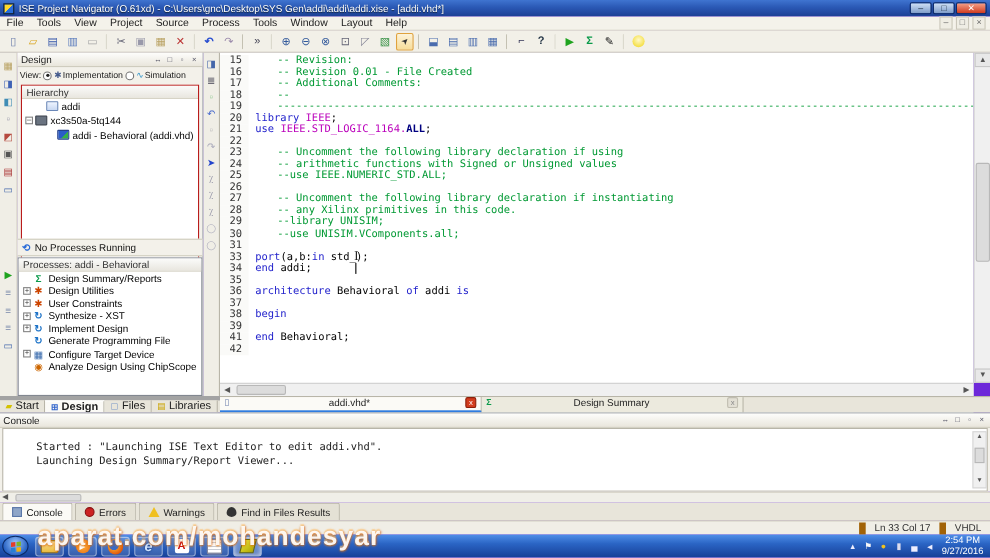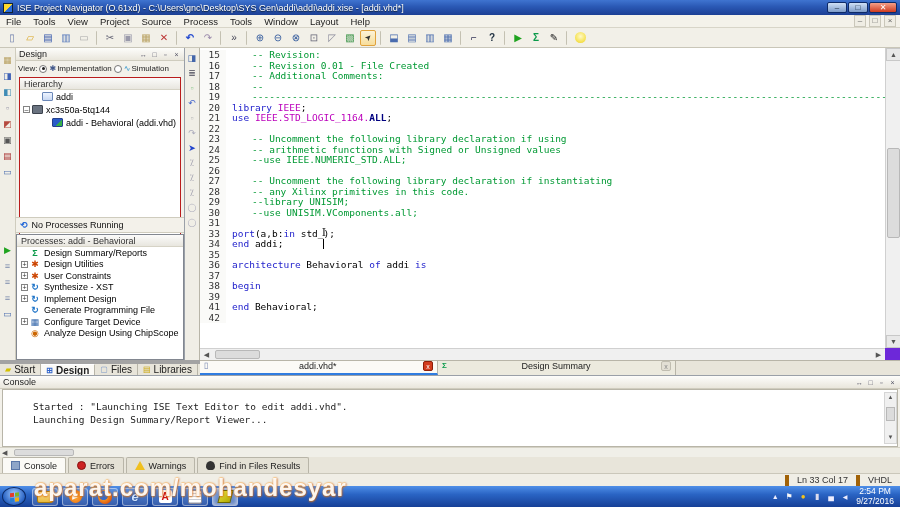--- a/index.html
+++ b/index.html
@@ -195,21 +195,21 @@
   .ctab.on { background:#fbfaf6; }
   .ctab .ct-ic { margin-right:4px; width:9px; height:9px; display:inline-block; }
   .ct-console { background:#8fa6c8; border:1px solid #5a77a8; }
   .ct-error { background:#cc2222; border-radius:50%; border:1px solid #881111; }
   .ct-warn { width:0!important; height:0!important; border-left:5px solid transparent; border-right:5px solid transparent; border-bottom:9px solid #f0c020; }
   .ct-find { background:#333; border-radius:50% 50% 50% 50%/60% 60% 40% 40%; }
 
   
   .statusbar { position:absolute; left:0; top:473px; width:900px; height:13px; background:#f0eee6; border-top:1px solid #cac7ba;
     display:flex; align-items:center; justify-content:flex-end; font-size:9px; color:#333; }
-  .sb-cell { padding:0 8px; border-left:4px solid #a16207; height:11px; line-height:11px; }
+  .sb-cell { padding:0 8px; border-left:6px solid #a16207; height:11px; line-height:11px; }
 
   
   .taskbar { position:absolute; left:0; top:486px; width:900px; height:21px;
     background:linear-gradient(180deg,#4f8fe8 0%,#2a64c4 40%,#163f96 100%); display:flex; align-items:center; }
   .start-orb { width:24px; height:19px; margin:0 4px 0 2px; border-radius:50%; position:relative; flex:none;
     background:radial-gradient(circle at 50% 35%,#9ec8ff,#2a64c4 70%,#123a80); border:1px solid #0c2a66; }
   .start-orb::before { content:""; position:absolute; left:7px; top:5px; width:4px; height:4px;
     background:#e33e2b; box-shadow:5px 0 0 #7db52a, 0 5px 0 #2a7fd4, 5px 5px 0 #f2b10e; transform:skewY(-6deg); }
   .task-icon { width:26px; height:18px; margin:0 2px; border:1px solid rgba(255,255,255,0.45); border-radius:3px;
     background:rgba(255,255,255,0.14); display:flex; align-items:center; justify-content:center; font-size:11px; flex:none; position:relative; }

